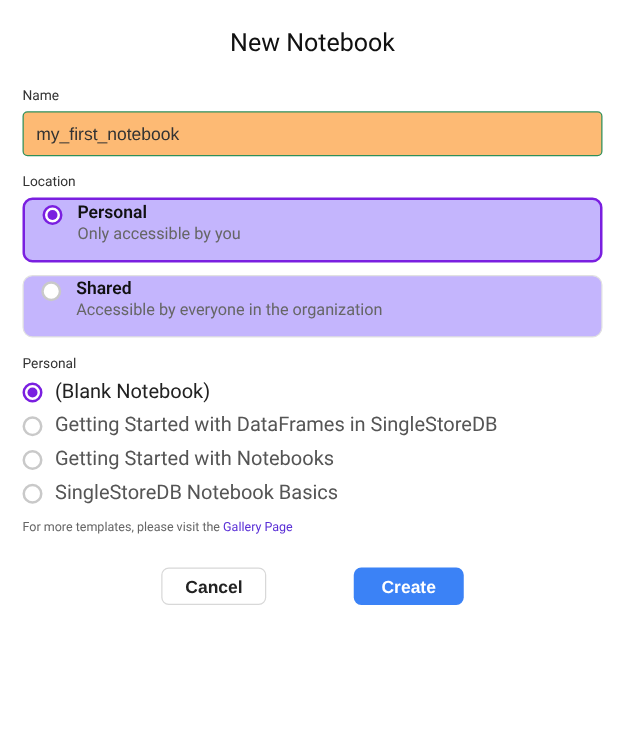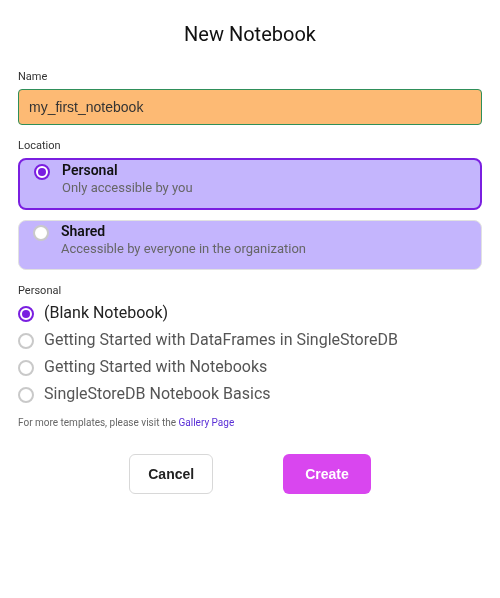--- a/index.html
+++ b/index.html
@@ -97,35 +97,35 @@
       color: #666;
     }
     .more-line .link { color: #5a2fd6; cursor:pointer; }
     .footer {
       margin-top: 26px;
       display: flex;
       justify-content: center;
       gap: 70px;
     }
     .btn {
-      height: 40px;
+      height: 30px;
       padding: 0 18px;
       border-radius: 6px;
       font-size: 14px;
       font-weight: 600;
       cursor: pointer;
       border: none;
     }
     .btn-cancel {
       background: #fff;
       color: #222;
       border: 1px solid #d8d8d8;
     }
     .btn-create {
-      background: #d946ef;
+      background: #3b82f6;
       color: #fff;
       padding: 0 22px;
     }
   </style>
 </head>
 <body>
 
 
 
 <div class="title">New Notebook</div>

